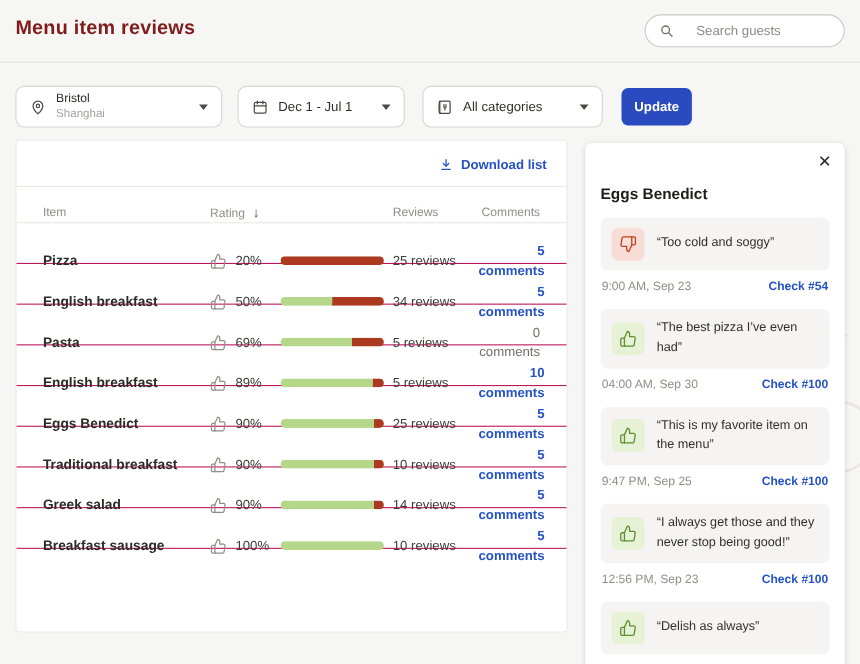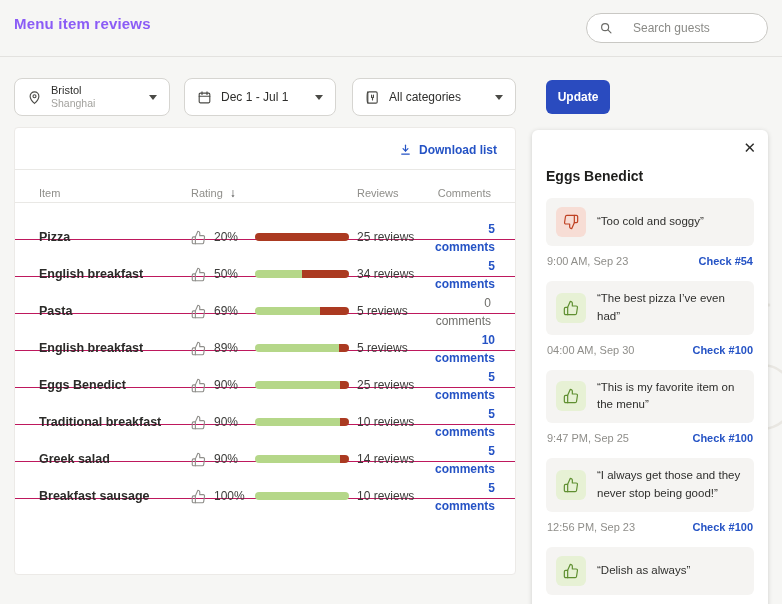--- a/index.html
+++ b/index.html
@@ -7,41 +7,41 @@
     --neg:#bf4122; --neg-bg:#f7ddd5; --pos:#5f8f31; --pos-bg:#e7f1d5;
   }
   *{box-sizing:border-box;margin:0;padding:0}
   html,body{width:782px;height:604px}
   body{
     position:relative;overflow:hidden;background:#f6f6f4;
     font-family:"Liberation Sans",sans-serif;color:#333;
   }
   
   .topbar{position:absolute;top:0;left:0;right:0;height:57px;border-bottom:1px solid #e3e2df}
-  .page-title{position:absolute;left:14px;top:15px;font-size:15px;font-weight:700;color:#8b5cf6;letter-spacing:.2px}
+  .page-title{position:absolute;left:14px;top:15px;font-size:18px;font-weight:700;color:#7f1d1d;letter-spacing:.2px}
   .search{position:absolute;right:14px;top:13px;width:182px;height:30px;background:#fff;
     border:1px solid #c9c8c4;border-radius:16px;display:flex;align-items:center;padding:0 12px;gap:20px}
   .search svg{flex:0 0 auto;stroke:#6b6b68}
   .search input{border:none;outline:none;background:transparent;font-family:inherit;font-size:12px;width:100%;color:#333}
   .search input::placeholder{color:#8a8a86}
   
   .filters{position:absolute;top:78px;left:14px;display:flex;gap:14px;align-items:center}
   .pill{height:38px;background:#fff;border:1px solid #d6d5d1;border-radius:8px;
     display:flex;align-items:center;padding:0 12px;gap:9px;cursor:pointer}
   .pill svg{stroke:#4a4a46;flex:0 0 auto}
   .pill .caret{margin-left:auto;width:0;height:0;border-left:4px solid transparent;
     border-right:4px solid transparent;border-top:5px solid #4a4a46}
-  .pill-loc{width:156px}
+  .pill-loc{width:188px}
   .pill-date{width:152px;margin-right:2px}
   .pill-cat{width:164px}
   .loc-text{line-height:1.2}
   .loc-primary{font-size:11px;color:#2e2e2c}
   .loc-secondary{font-size:10.5px;color:#a3a29e}
   .pill-label{font-size:12px;color:#2e2e2c}
-  .update-btn{width:64px;height:34px;margin-left:16px;background:var(--accent);color:#fff;border:none;
+  .update-btn{width:64px;height:34px;margin-left:3px;background:var(--accent);color:#fff;border:none;
     border-radius:6px;font-family:inherit;font-size:12px;font-weight:700;cursor:pointer}
   
   .main-card{position:absolute;left:14px;top:127px;width:502px;height:448px;background:#fff;
     border:1px solid #eceae7;border-radius:4px;z-index:1}
   .download-row{display:flex;justify-content:flex-end;padding:15px 18px 12px}
   .download-link{display:flex;align-items:center;gap:7px;color:var(--link);font-size:12px;
     font-weight:700;text-decoration:none;cursor:pointer}
   .download-link svg{stroke:var(--link)}
   .thead,.trow{display:grid;grid-template-columns:152px 166px 78px 1fr;align-items:center;padding:16px 24px}
   .thead{height:31px;border-top:1px solid #e9e8e5;border-bottom:1px solid #e9e8e5;

